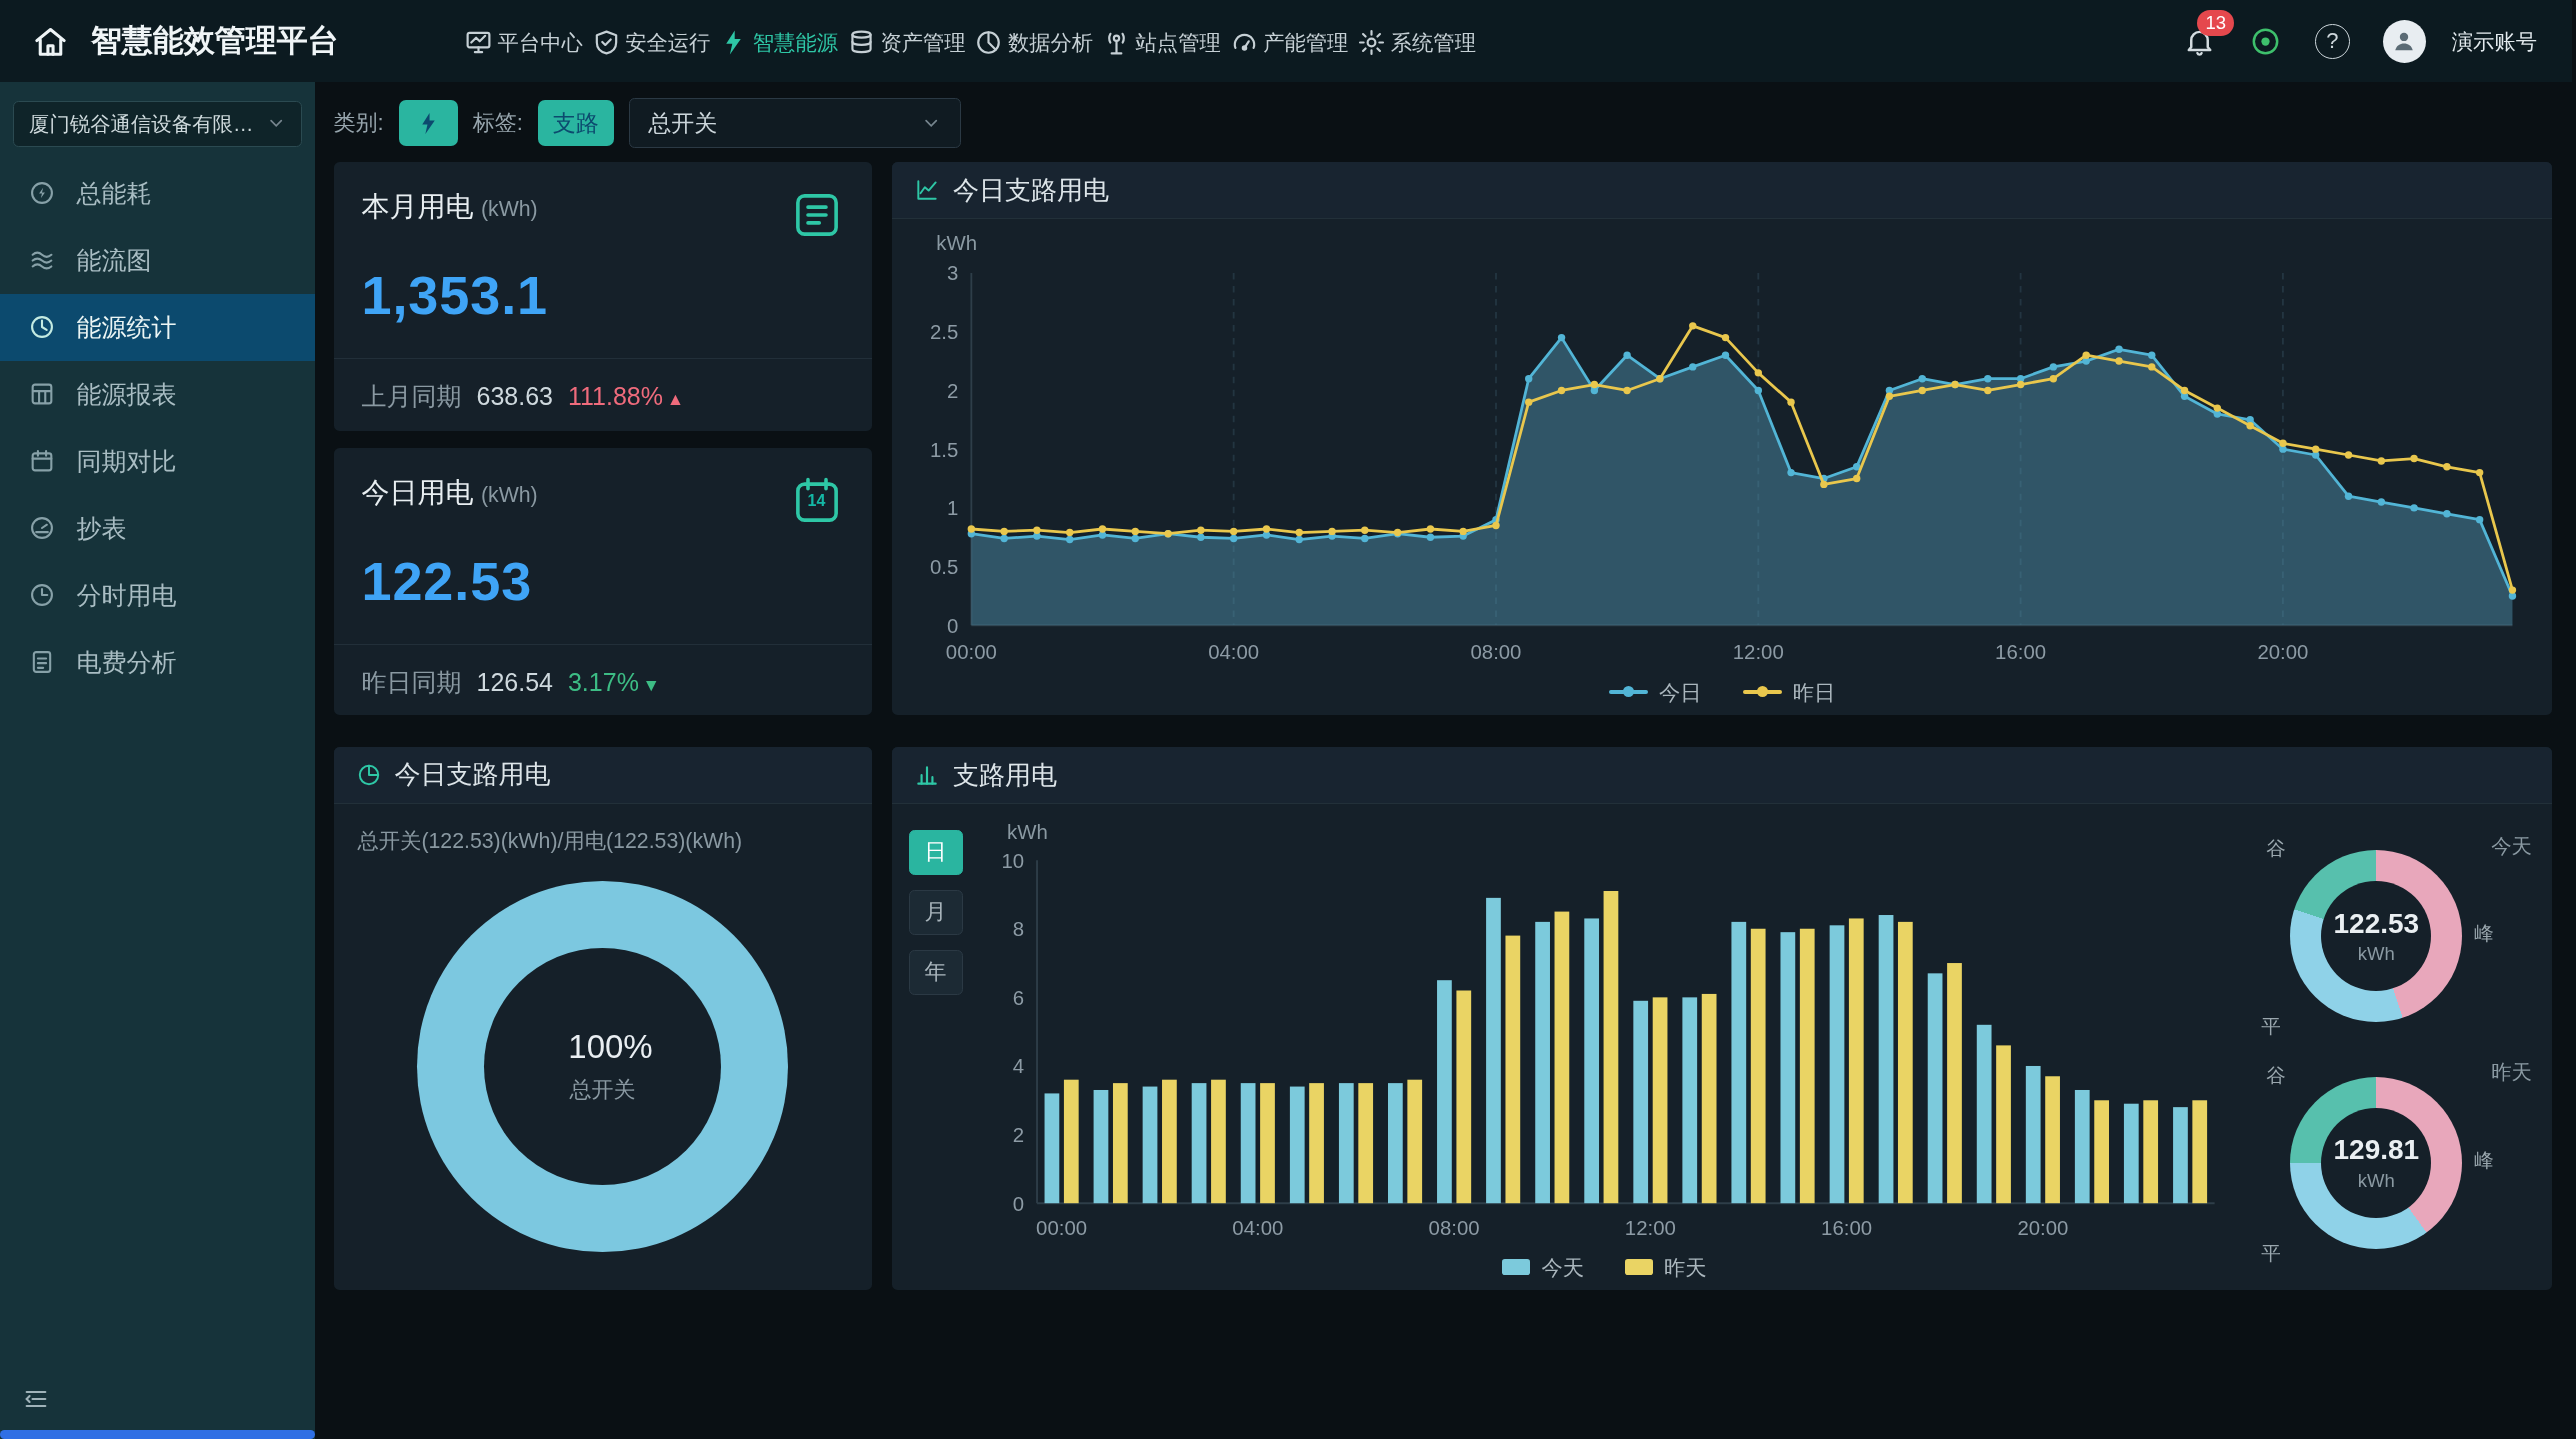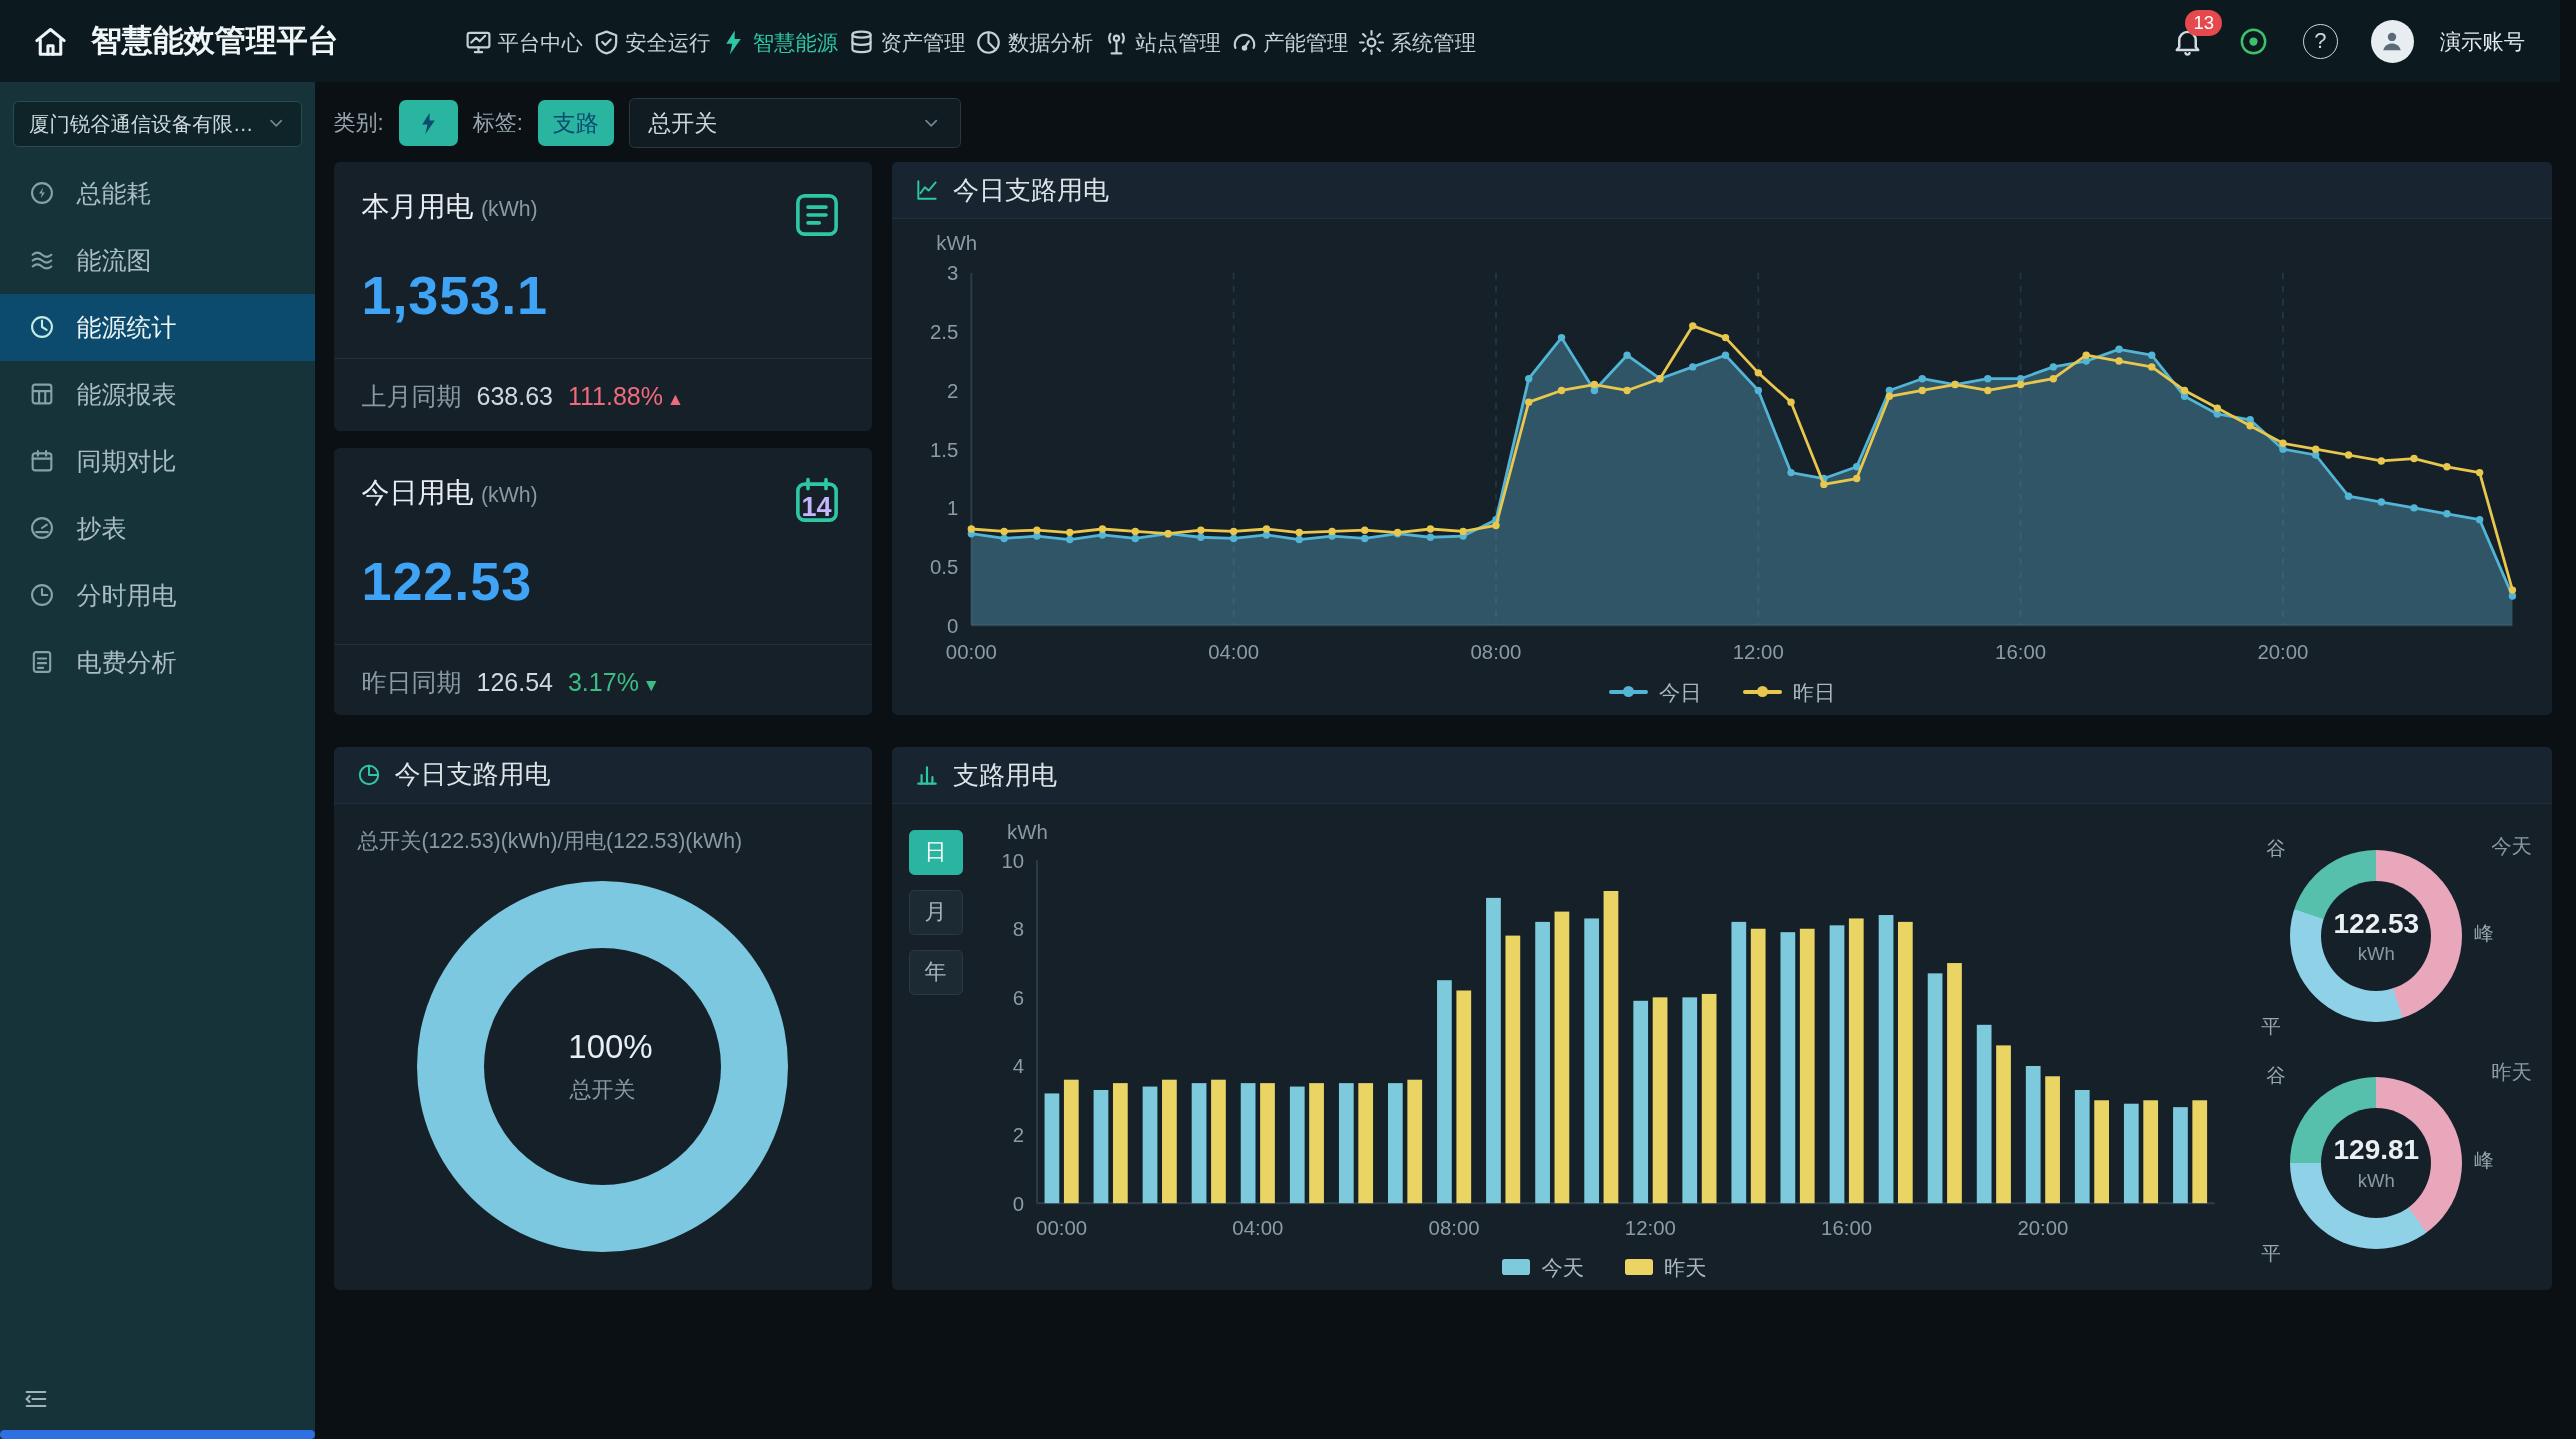--- a/index.html
+++ b/index.html
@@ -4,21 +4,21 @@
 <style>
   * { box-sizing: border-box; }
   body {
     margin: 0; width: 2576px; height: 1439px; overflow: hidden; position: relative;
     background: #0a1014; color: #d5dde2;
     font-family: "Liberation Sans", "DejaVu Sans", sans-serif;
   }
   svg { display: block; }
 
   
-  .topbar { position: absolute; top: 0; left: 0; right: 16px; height: 82px; background: #0c1a20; display: flex; align-items: center; z-index: 5; }
+  .topbar { position: absolute; top: 0; left: 0; right: 4px; height: 82px; background: #0c1a20; display: flex; align-items: center; z-index: 5; }
   .brand { display: flex; align-items: center; gap: 16.7px; padding: 0 26px; width: 399px; }
   .logo-box { width: 48px; height: 48px; display: flex; align-items: center; justify-content: center; color: #eef4f6; }
   .logo-box svg { width: 41px; height: 41px; }
   .app-title { font-size: 31px; font-weight: bold; color: #f0f5f7; white-space: nowrap; }
   .topnav { display: flex; gap: 5.6px; margin-left: 65px; }
   .nav-item { width: 122px; display: flex; flex-direction: row; align-items: flex-start; gap: 4.6px; color: #c6d0d5; cursor: pointer; padding-top: 3.7px; }
   .nav-item svg { width: 29px; height: 29px; }
   .nav-label { font-size: 21.3px; white-space: nowrap; }
   .nav-item.active { color: #2ec7a6; }
   .top-right { margin-left: auto; display: flex; align-items: center; gap: 33px; padding-right: 35px; }
@@ -64,21 +64,21 @@
   .donut-chart-card { height: 543px; margin-top: 32px; }
   .line-card { height: 553px; }
   .bar-card { height: 543px; margin-top: 32px; }
 
   .stat-body { padding: 26px 28px 0; }
   .stat-title-row { display: flex; justify-content: space-between; align-items: flex-start; }
   .stat-title { font-size: 28px; color: #e8eef1; }
   .stat-unit { font-size: 21.3px; color: #8a99a2; margin-left: 7.4px; }
   .corner-icon { width: 54px; height: 54px; color: #2ec7a6; position: relative; flex: none; }
   .corner-icon svg { width: 100%; height: 100%; }
-  .cal-day { position: absolute; left: 0; right: 0; top: 18.5px; text-align: center; font-size: 27px; color: #c4b5fd; font-weight: bold; }
+  .cal-day { position: absolute; left: 0; right: 0; top: 18.5px; text-align: center; font-size: 16px; color: #14b8a6; font-weight: bold; }
   .stat-value { font-size: 54px; font-weight: bold; color: #3fa4f6; margin-top: 22px; letter-spacing: 0.9px; }
   .stat-foot { margin-top: 32px; border-top: 0.9px solid #222f39; padding: 21px 28px 0; display: flex; align-items: center; gap: 15px; font-size: 25px; }
   .cmp-label { color: #8a99a2; }
   .cmp-val { color: #cfd9de; }
   .pct-up { color: #ef6b7c; }
   .pct-down { color: #3dbd85; }
   .tri { font-size: 17.6px; margin-left: 3.7px; }
 
   .card-head { height: 57px; display: flex; align-items: center; gap: 13px; padding: 0 22px; border-bottom: 0.9px solid #223039; font-size: 26px; color: #dde5e9; background: #182430; border-radius: 5.6px 5.6px 0 0; }
   .card-head svg { width: 26px; height: 26px; color: #2ec7a6; flex: none; }

